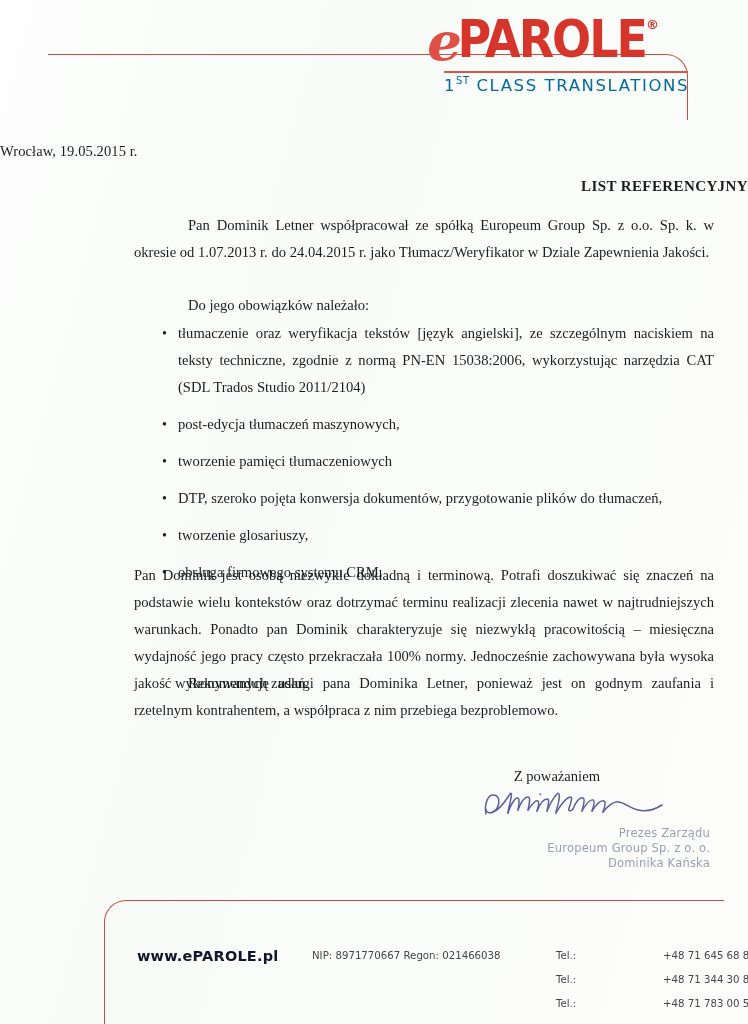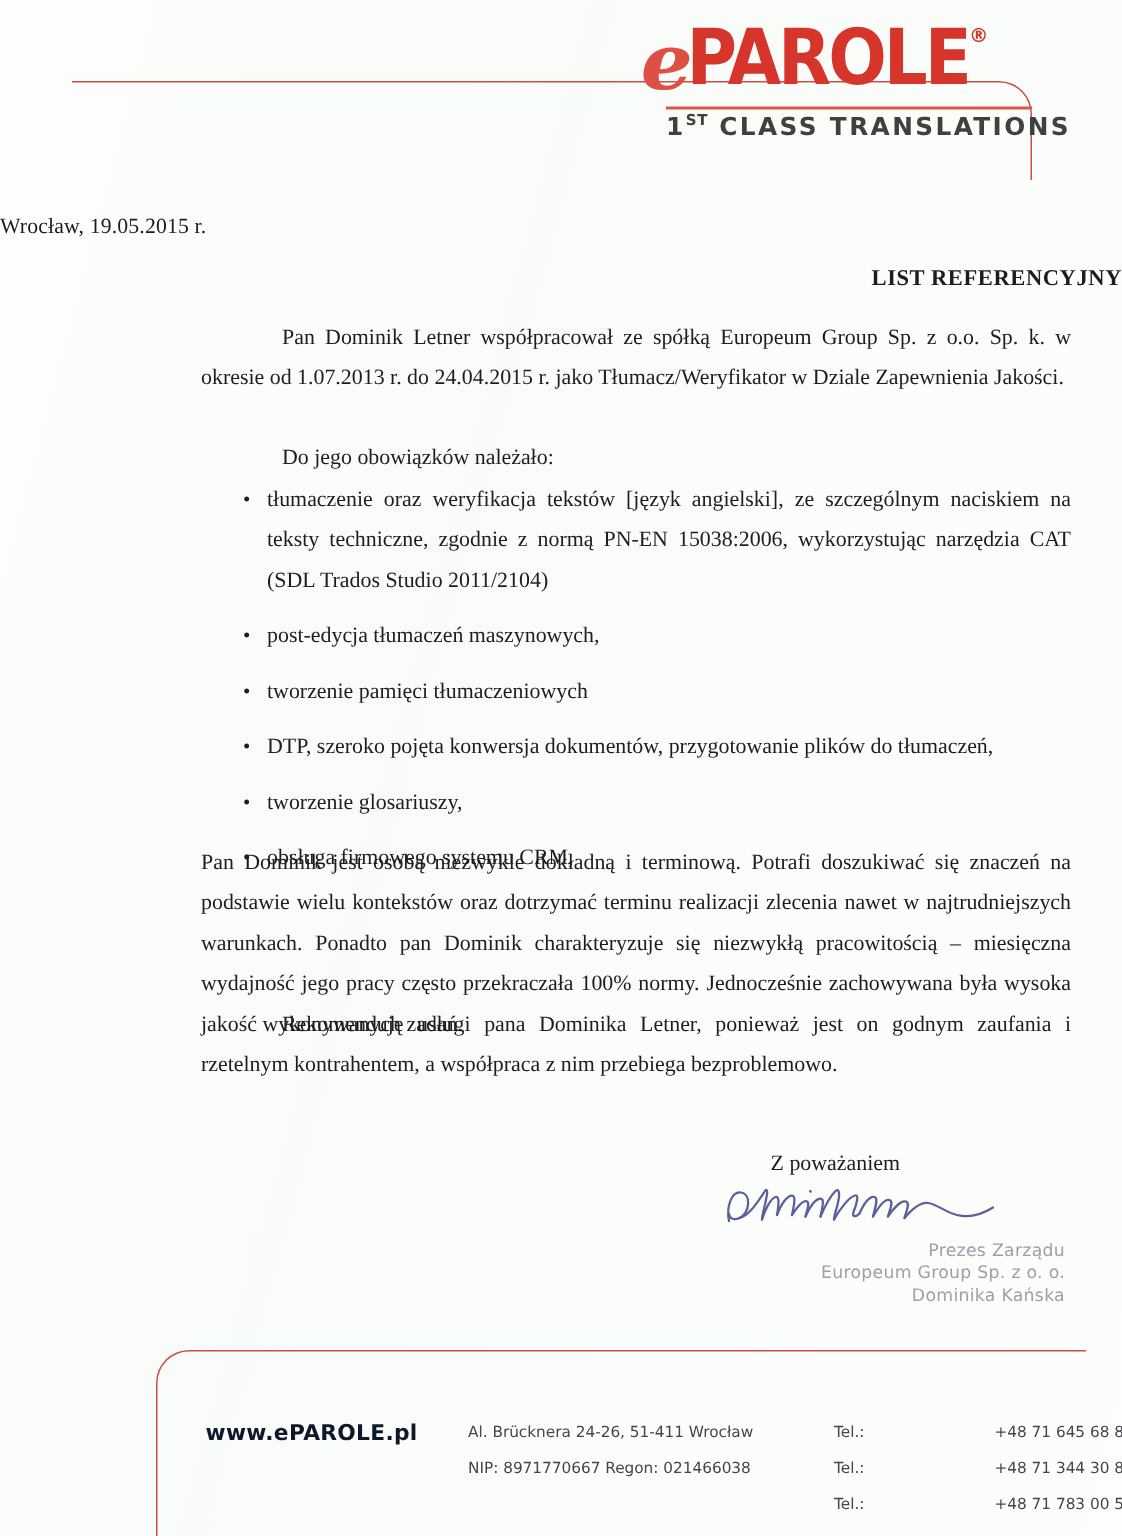--- a/index.html
+++ b/index.html
@@ -85,24 +85,24 @@
     top: 57px;
     width: 244px;
     height: 1.5px;
     background: #d8564d;
   }
   .logo-sub {
     position: absolute;
     left: 16px;
     top: 61px;
     font-family: "DejaVu Sans", sans-serif;
-    font-weight: bold;
+    font-weight: normal;
     font-size: 16.5px;
     letter-spacing: 1.6px;
-    color: #404040;
+    color: #0369a1;
     white-space: nowrap;
   }
   .logo-sub .ord {
     font-size: 10px;
     vertical-align: super;
     letter-spacing: 0.5px;
   }
   .header-rule {
     position: absolute;
     left: 48px;
@@ -347,21 +347,20 @@
       <div>Dominika Kańska</div>
     </div>
   </div>
 
   <div class="footer-rule"></div>
 
   <div class="footer">
     <div class="footer-web">www.ePAROLE.pl</div>
 
     <div class="footer-col-company">
-      <div>Al. Brücknera 24-26, 51-411 Wrocław</div>
       <div>NIP: 8971770667 Regon: 021466038</div>
     </div>
 
     <div class="footer-col-tel">
       <div>Tel.:</div>
       <div>Tel.:</div>
       <div>Tel.:</div>
     </div>
 
     <div class="footer-col-num">

